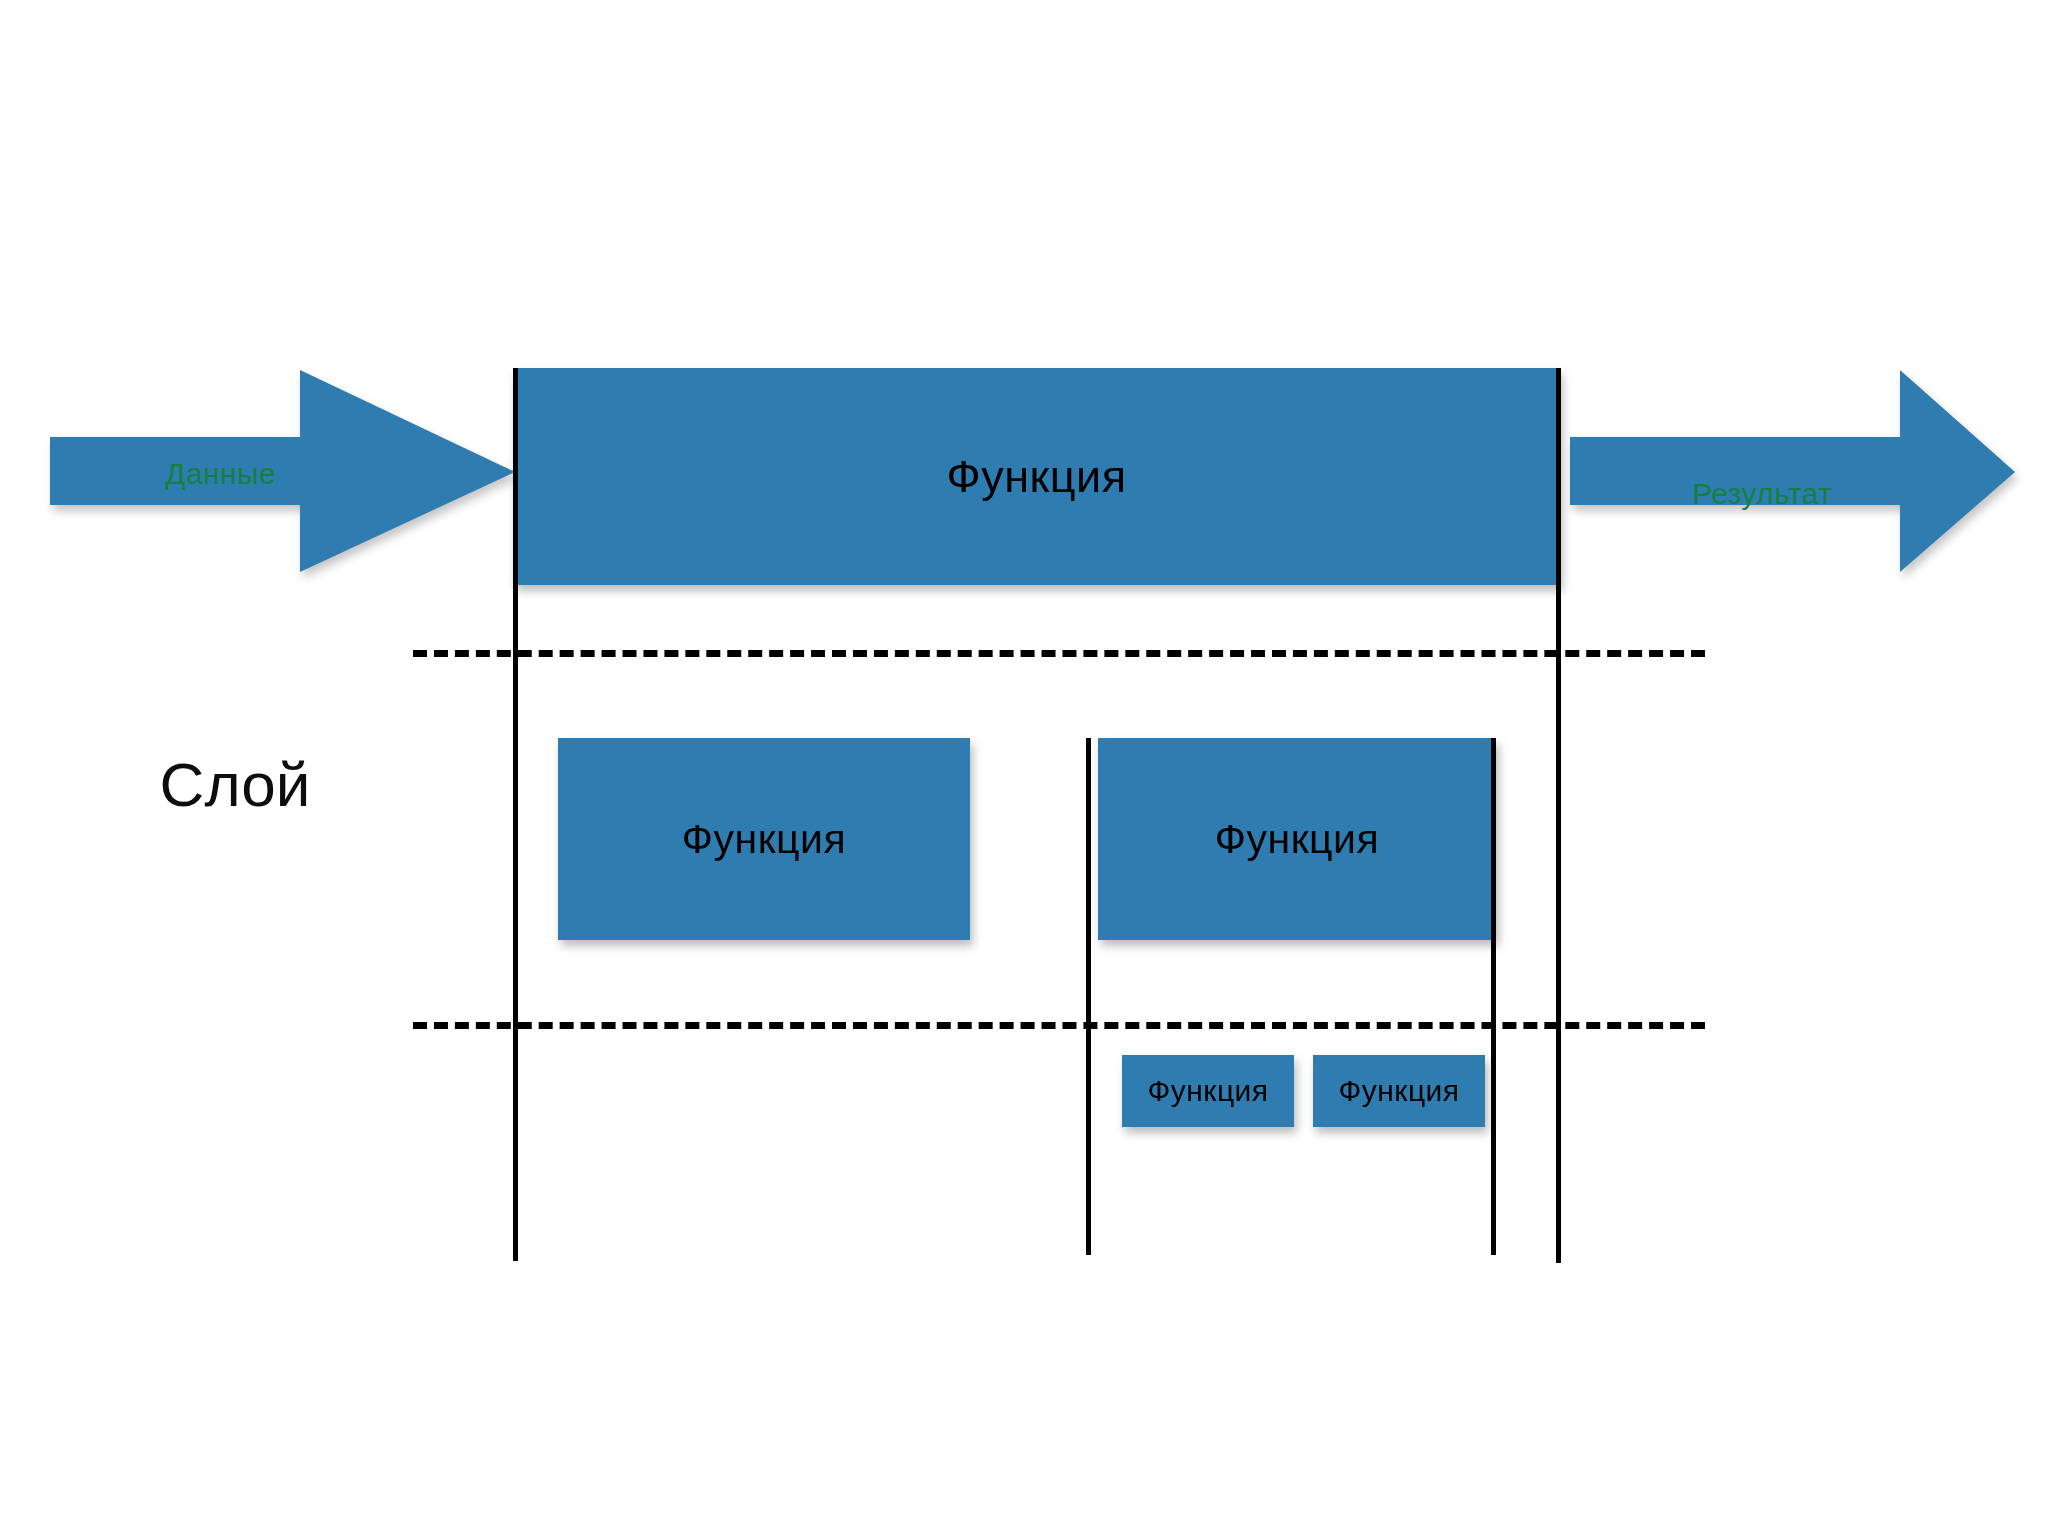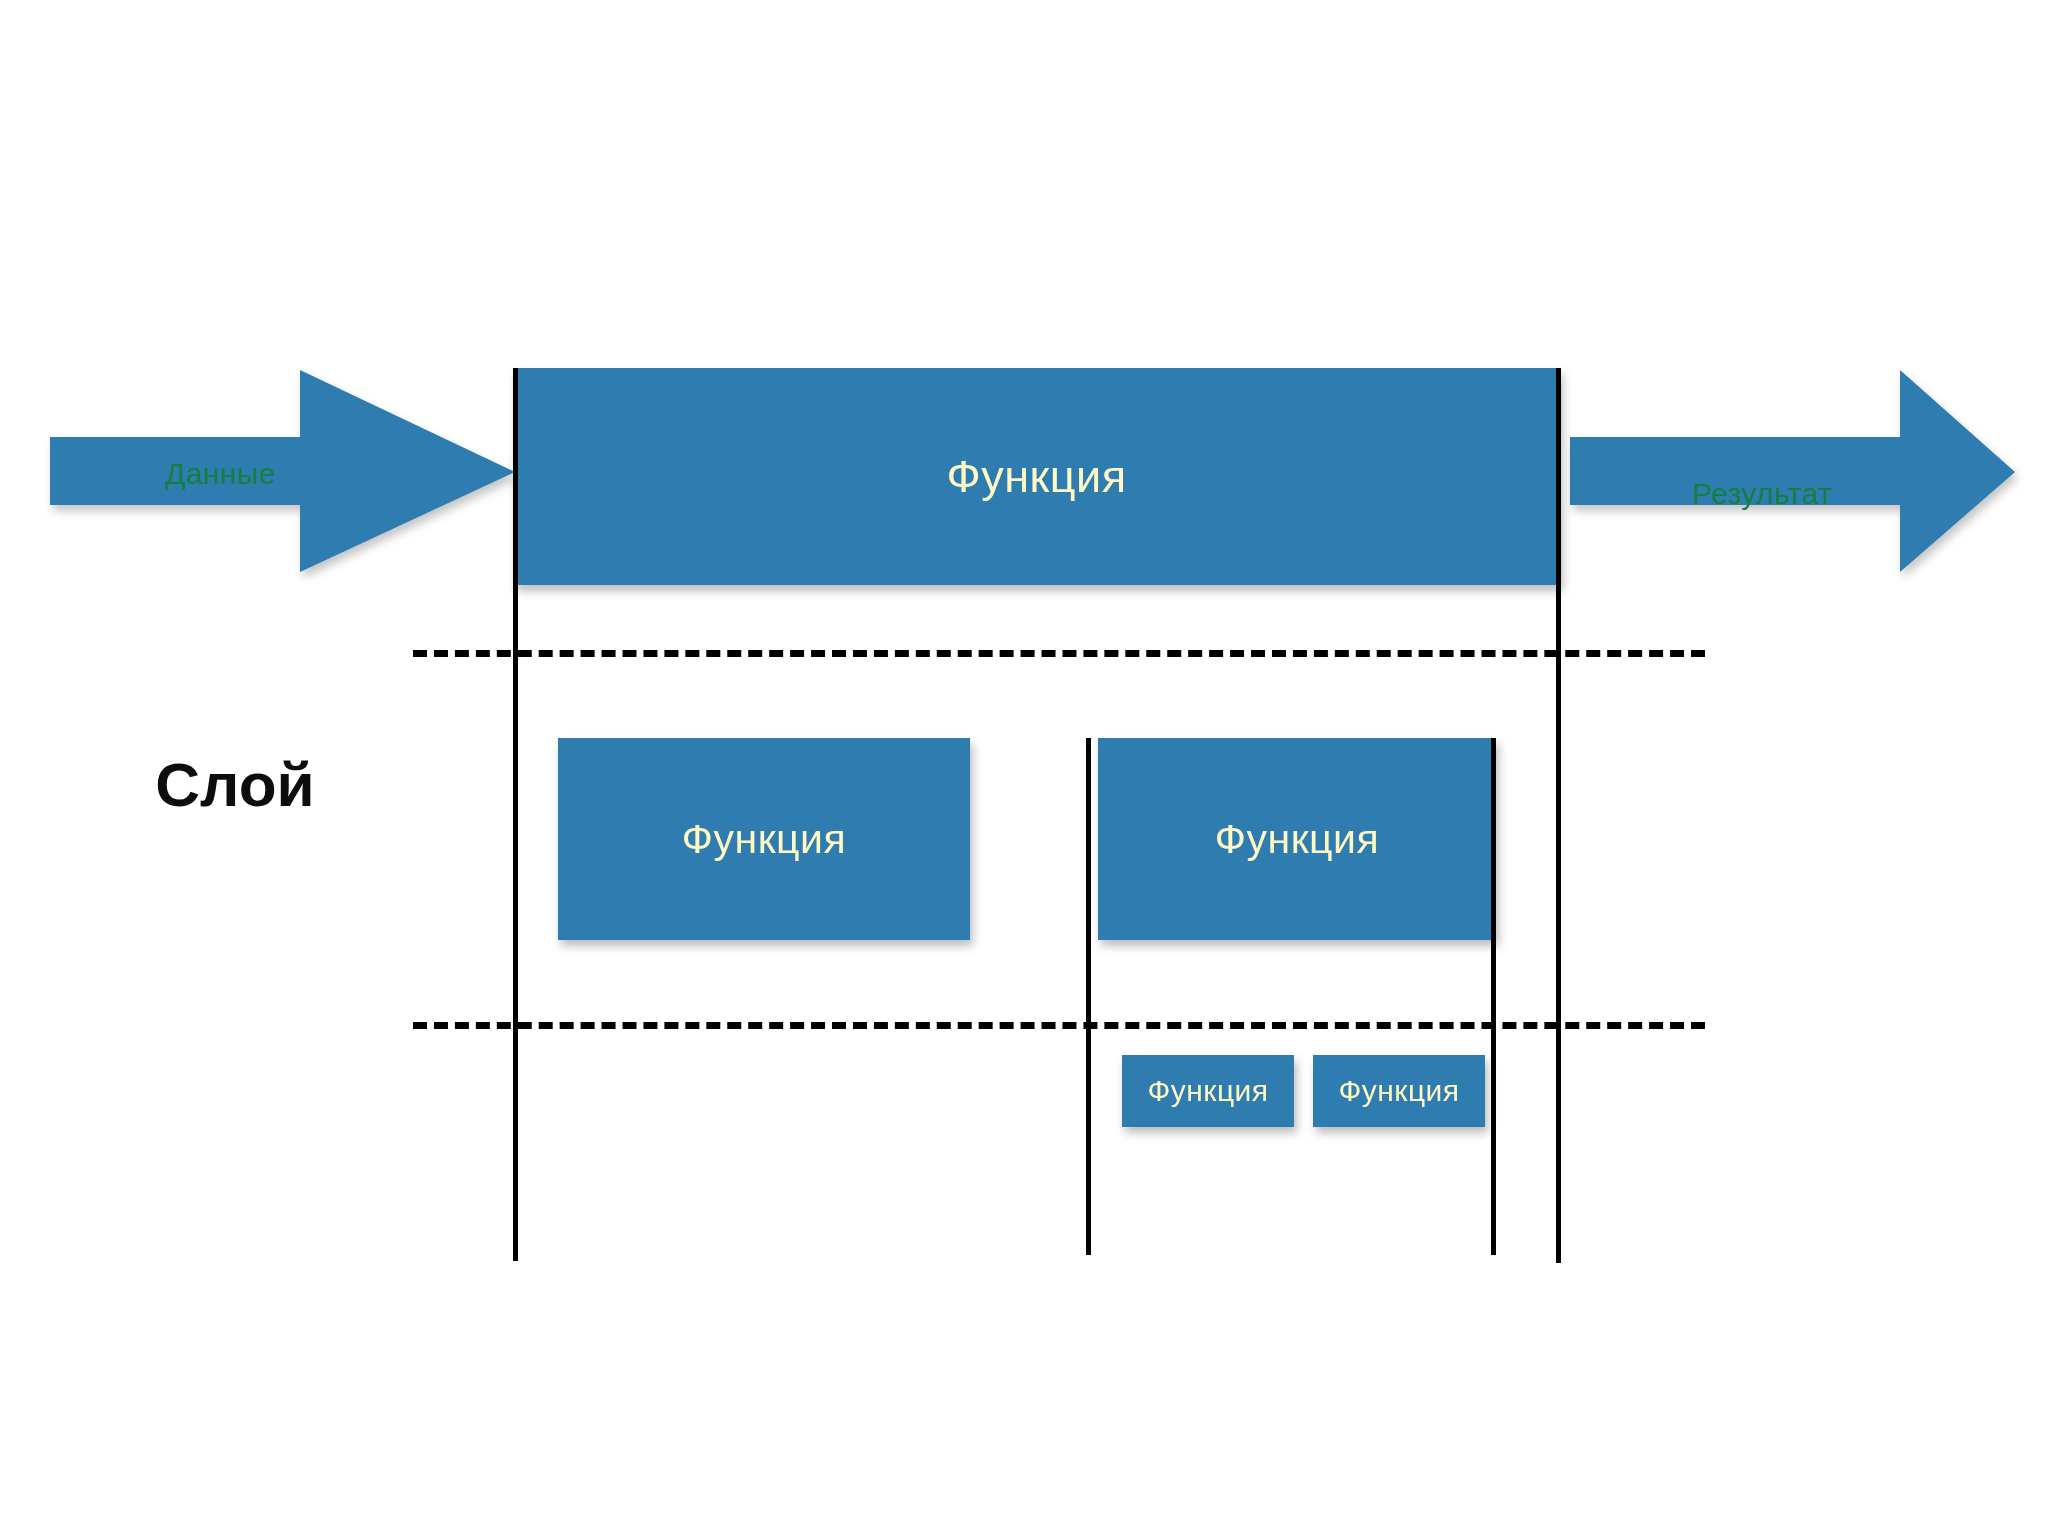--- a/index.html
+++ b/index.html
@@ -26,21 +26,21 @@
   }
   .blue-box {
     display: flex;
     align-items: center;
     justify-content: center;
     color: #ffffff;
     text-align: center;
     filter: drop-shadow(3px 6px 5px rgba(90,90,90,0.40));
   }
   .blue-box .lbl {
-    color: #fef9c3;
+    color: #000000;
     font-weight: 400;
     letter-spacing: 0.5px;
     line-height: 1;
     user-select: none;
   }
 
   
   #main-function-bar {
     left: 513px;
     top: 368px;
@@ -129,21 +129,21 @@
     left: 10px;
     top: 745px;
     width: 450px;
     text-align: center;
     color: #0d0d0d;
     font-size: 62px;
     line-height: 1.28;
     font-weight: 400;
     user-select: none;
   }
-  #abstraction-layer-label .line { display: block; font-weight: bold; }
+  #abstraction-layer-label .line { display: block; }
 </style>
 </head>
 <body>
 
 <div id="slide">
 
   <svg id="arrow-data-svg" class="arrow-svg" viewBox="0 0 470 230" preserveAspectRatio="none">
     <polygon points="0,77 250,77 250,10 465,112 250,212 250,145 0,145" fill="#2E7CB0"></polygon>
   </svg>
   <span id="arrow-data-label" class="arrow-label">Данные</span>

